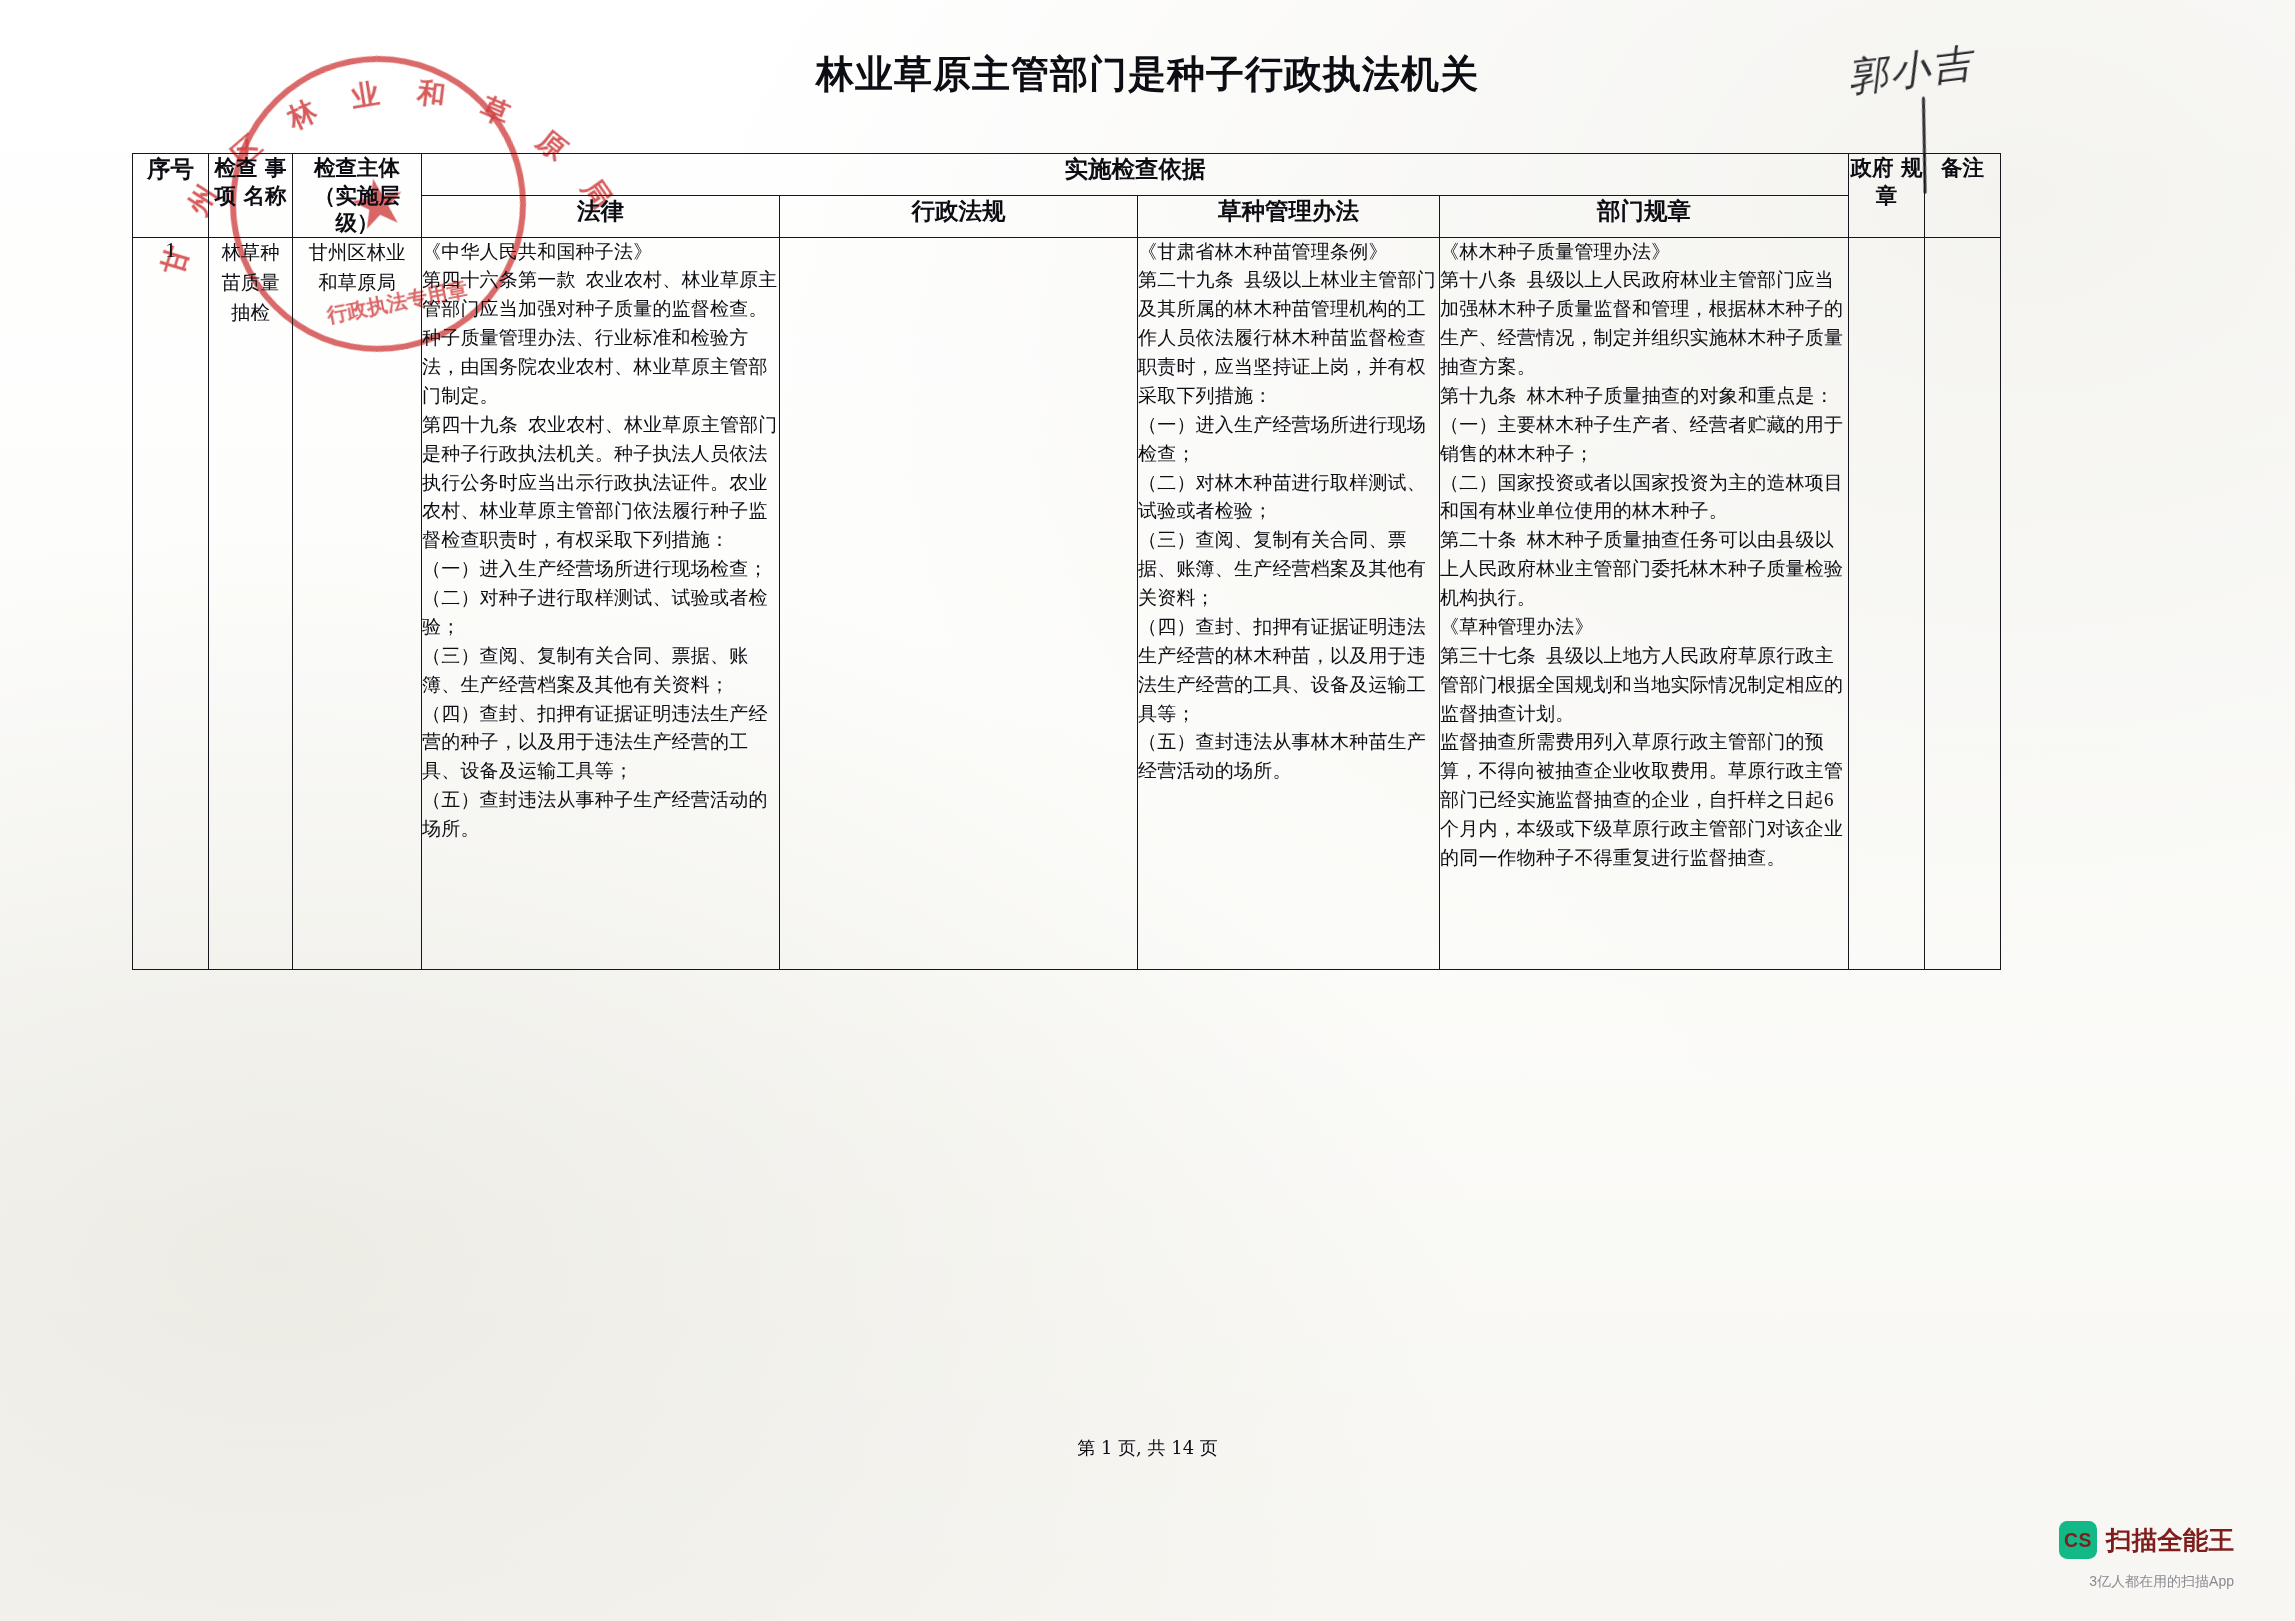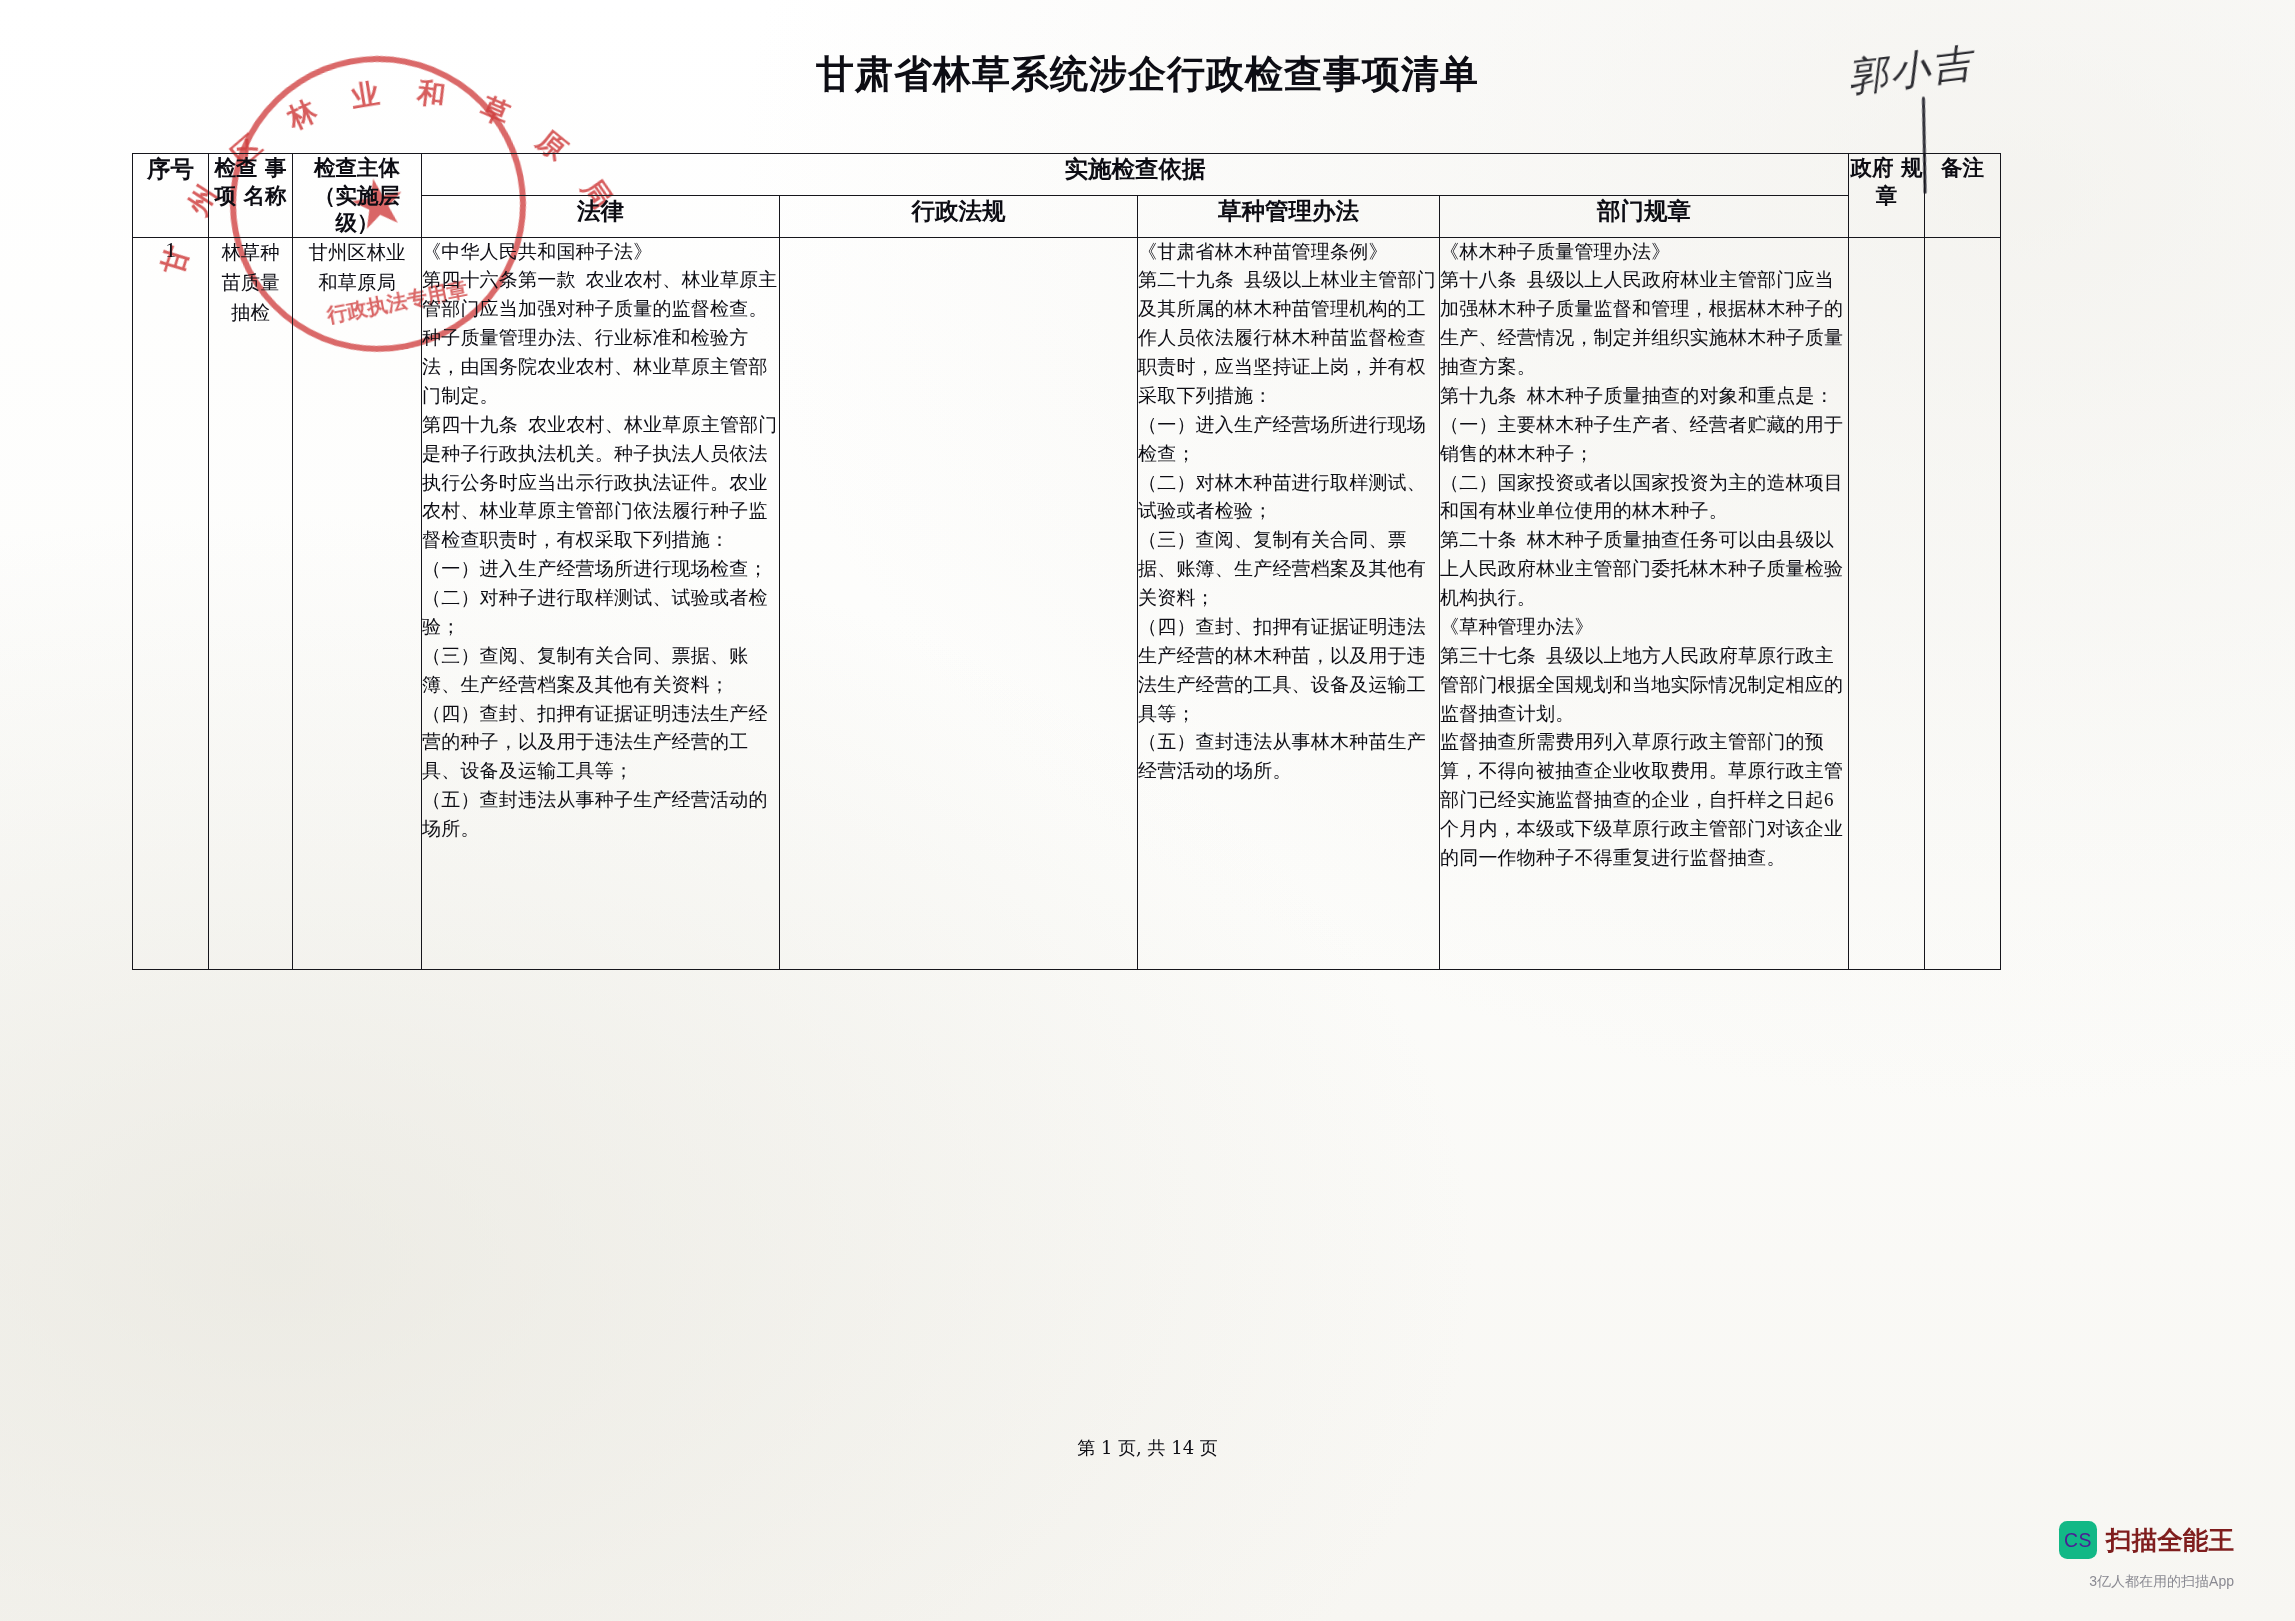--- a/index.html
+++ b/index.html
@@ -194,23 +194,23 @@
   .cs-row {
     display: flex;
     align-items: center;
     gap: 9.2px;
   }
   .cs-logo {
     width: 38px;
     height: 38px;
     border-radius: 8.2px;
     background: #12b886;
-    color: #4c1d95;
+    color: #7f1d1d;
     font-size: 19.4px;
-    font-weight: normal;
+    font-weight: bold;
     font-family: "Liberation Sans", sans-serif;
     display: flex;
     align-items: center;
     justify-content: center;
     letter-spacing: 0.5px;
   }
   .cs-name {
     font-size: 25.6px;
     font-weight: bold;
     color: #7f1d1d;
@@ -222,21 +222,21 @@
     color: #8a8a92;
     font-family: "Liberation Sans", sans-serif;
   }
 </style>
 </head>
 <body>
 
 <div class="page">
   <div class="paper-tint"></div>
 
-  <div class="doc-title">甘肃省林草系统涉企行政检查事项清单</div>
+  <div class="doc-title">林业草原主管部门是种子行政执法机关</div>
 
   <div class="signature">
     <span>郭小吉</span>
     <span class="sig-stroke"></span>
   </div>
 
   <div class="seal">
     <div class="seal-text">
       <span style="transform: rotate(-62deg) translate(-50%,-128px);">甘</span>
       <span style="transform: rotate(-46deg) translate(-50%,-128px);">州</span>

